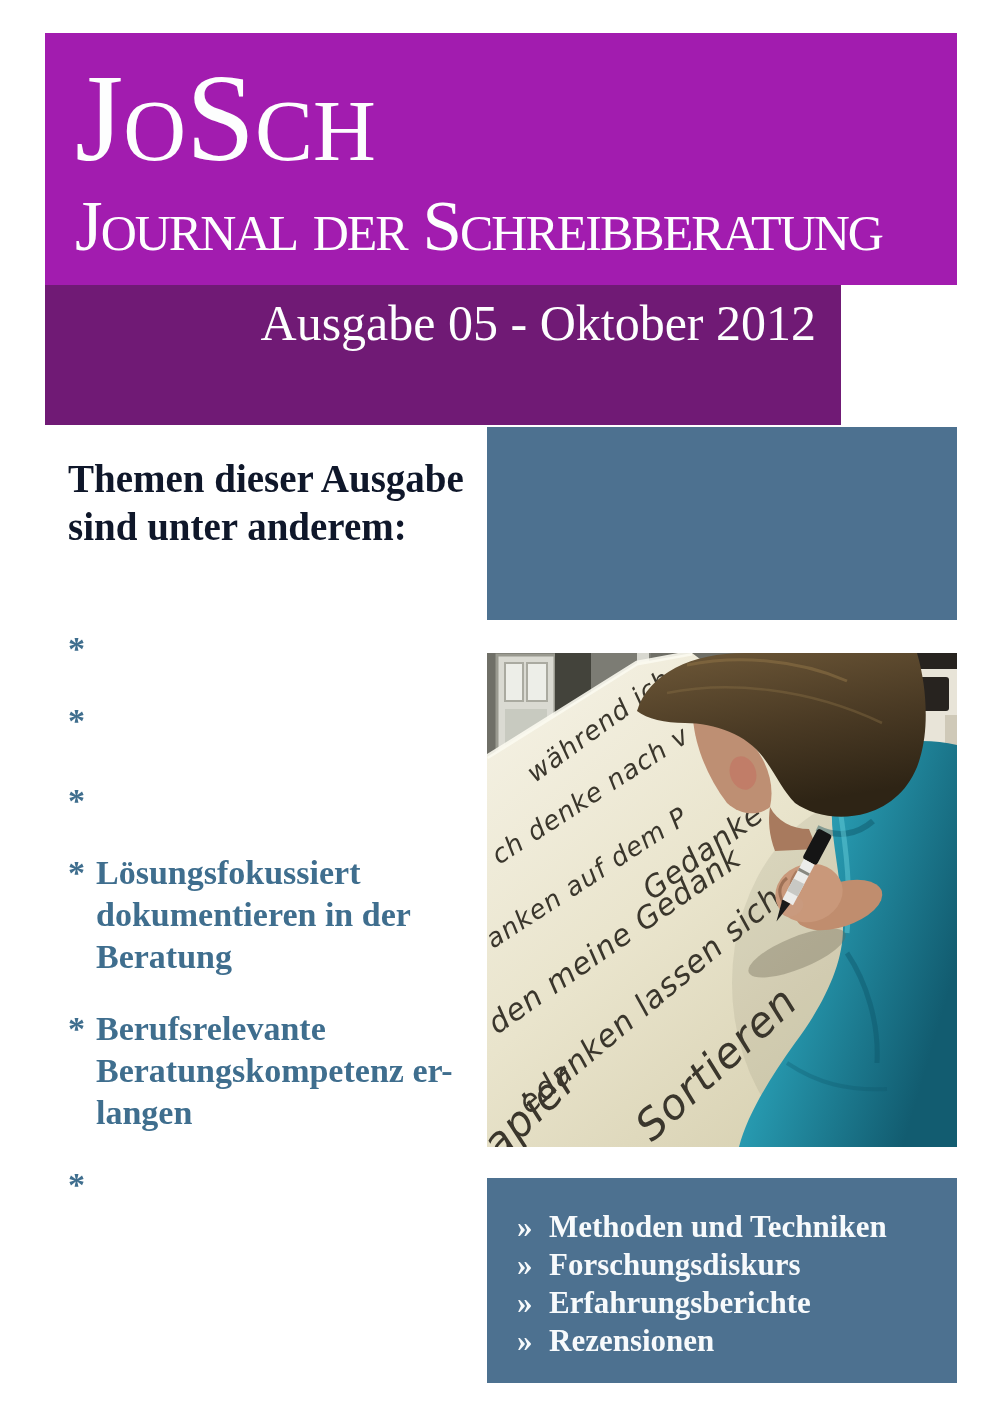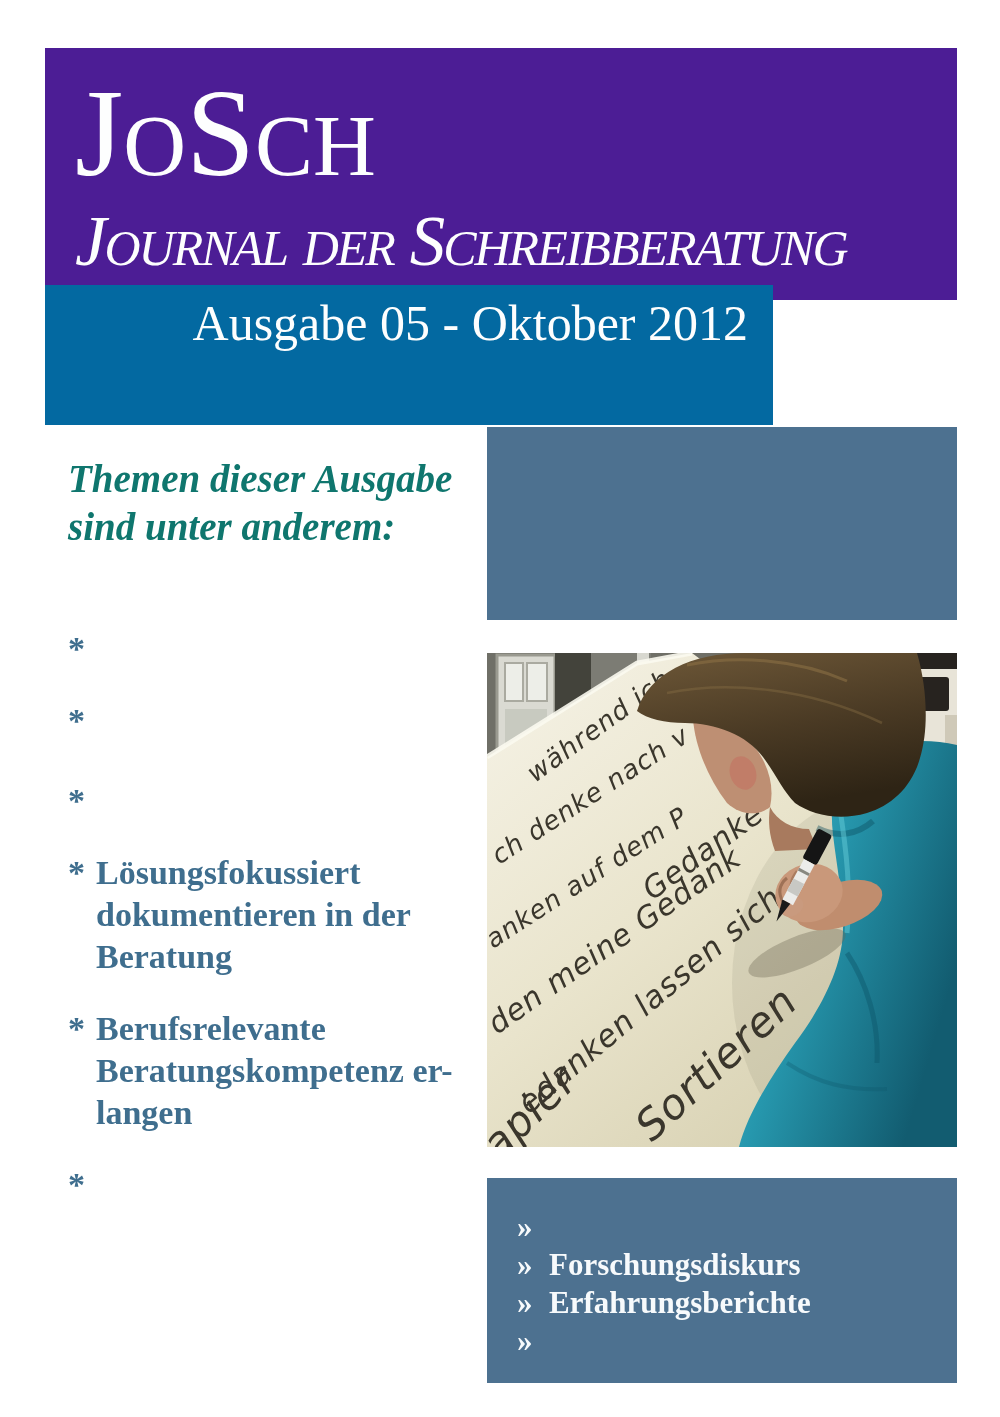--- a/index.html
+++ b/index.html
@@ -3,37 +3,37 @@
 <meta charset="utf-8">
 <style>
   html,body { margin:0; padding:0; background:#ffffff; }
   .page {
     position:relative; width:1000px; height:1417px; background:#ffffff;
     font-family:"Liberation Serif", serif; overflow:hidden;
   }
 
   
   .masthead {
-    position:absolute; left:45px; top:48px; width:912px; height:252px;
-    background:#4c1d95; color:#FDFEFE;
+    position:absolute; left:45px; top:33px; width:912px; height:252px;
+    background:#a21caf; color:#FDFEFE;
   }
   .masthead-title {
     position:absolute; left:30px; top:24px;
     font-size:124px; line-height:1; font-variant:small-caps; white-space:nowrap;
   }
   .masthead-subtitle {
     position:absolute; left:30px; top:158px;
     font-size:71px; line-height:1; font-variant:small-caps;
-    letter-spacing:-2px; white-space:nowrap;font-style:italic;
+    letter-spacing:-2px; white-space:nowrap;
   }
 
   
   .issue-band {
-    position:absolute; left:45px; top:285px; width:728px; height:140px;
-    background:#0369a1;
+    position:absolute; left:45px; top:285px; width:796px; height:140px;
+    background:#701a75;
   }
   .issue-band .issue-text {
     position:absolute; right:25px; top:8px;
     font-size:50px; line-height:1.2; color:#FDFEFE; white-space:nowrap;
   }
 
   
   .block-top-right {
     position:absolute; left:487px; top:427px; width:470px; height:193px;
     background:#4D7190;
@@ -51,21 +51,21 @@
   }
   .sections-list li {
     display:flex; font-size:31px; font-weight:bold; line-height:38px; white-space:nowrap;
   }
   .sections-list .chev { width:32px; flex:none; }
 
   
   .themes-heading {
     position:absolute; left:68px; top:455px; margin:0; width:420px;
     font-size:39px; font-weight:bold; line-height:48px;
-    color:#0f766e; white-space:pre-line;font-style:italic;
+    color:#0f172a; white-space:pre-line;
   }
   .themes-list {
     position:absolute; left:68px; top:628px; width:425px;
     list-style:none; margin:0; padding:0;
   }
   .theme-item {
     display:flex; margin-bottom:30px;
     font-size:34px; font-weight:bold; line-height:42px; color:#3F6E8E;
   }
   .theme-item:nth-child(2) { margin-bottom:38px; }
@@ -204,28 +204,30 @@
         <rect x="305" y="228" width="12" height="14" fill="#C8C8C4"></rect>
         <path d="M305,252 L310,274 L314,252 Z" fill="#1A1A1A"></path>
       </g>
     </svg>
   </figure>
 
   <div class="block-bottom-right">
     <ul class="sections-list">
       <li>
         <span class="chev">»</span>
+        <span>Methoden und Techniken</span>
       </li>
       <li>
         <span class="chev">»</span>
         <span>Forschungsdiskurs</span>
       </li>
       <li>
         <span class="chev">»</span>
         <span>Erfahrungsberichte</span>
       </li>
       <li>
         <span class="chev">»</span>
+        <span>Rezensionen</span>
       </li>
     </ul>
   </div>
 
 </div>
 
 </body></html>

